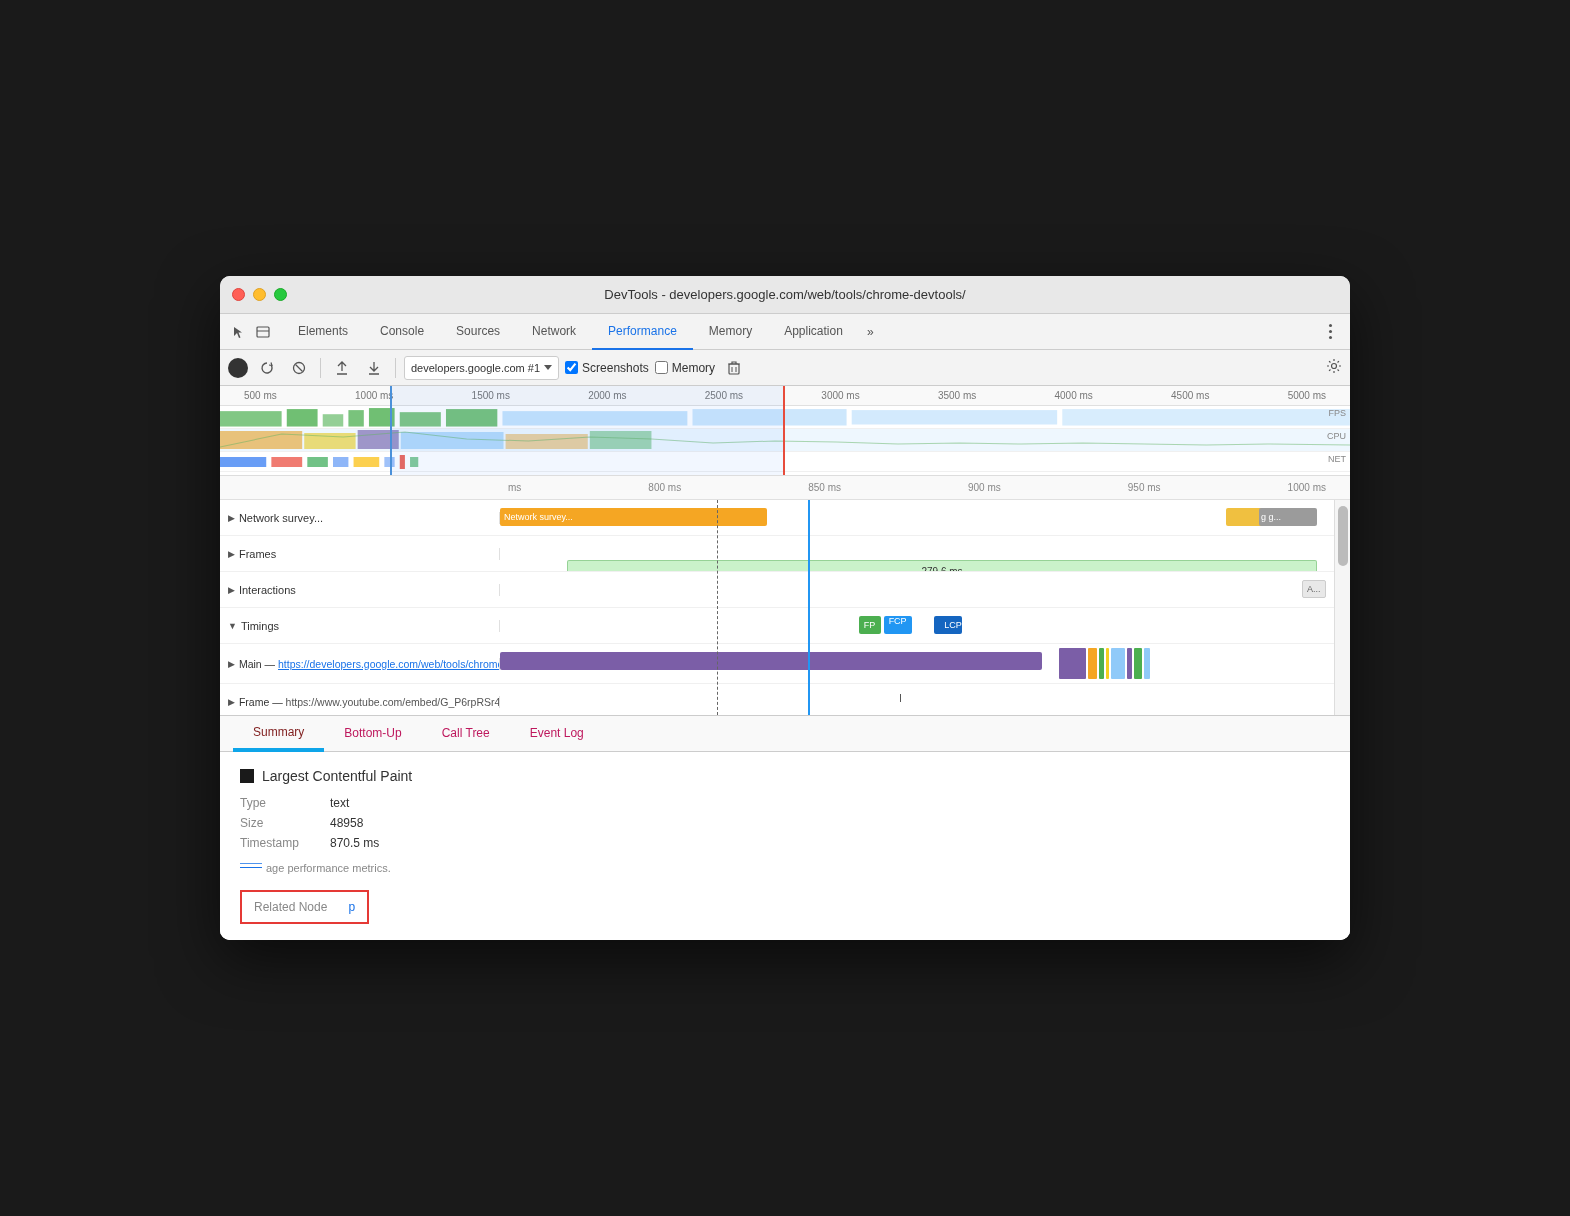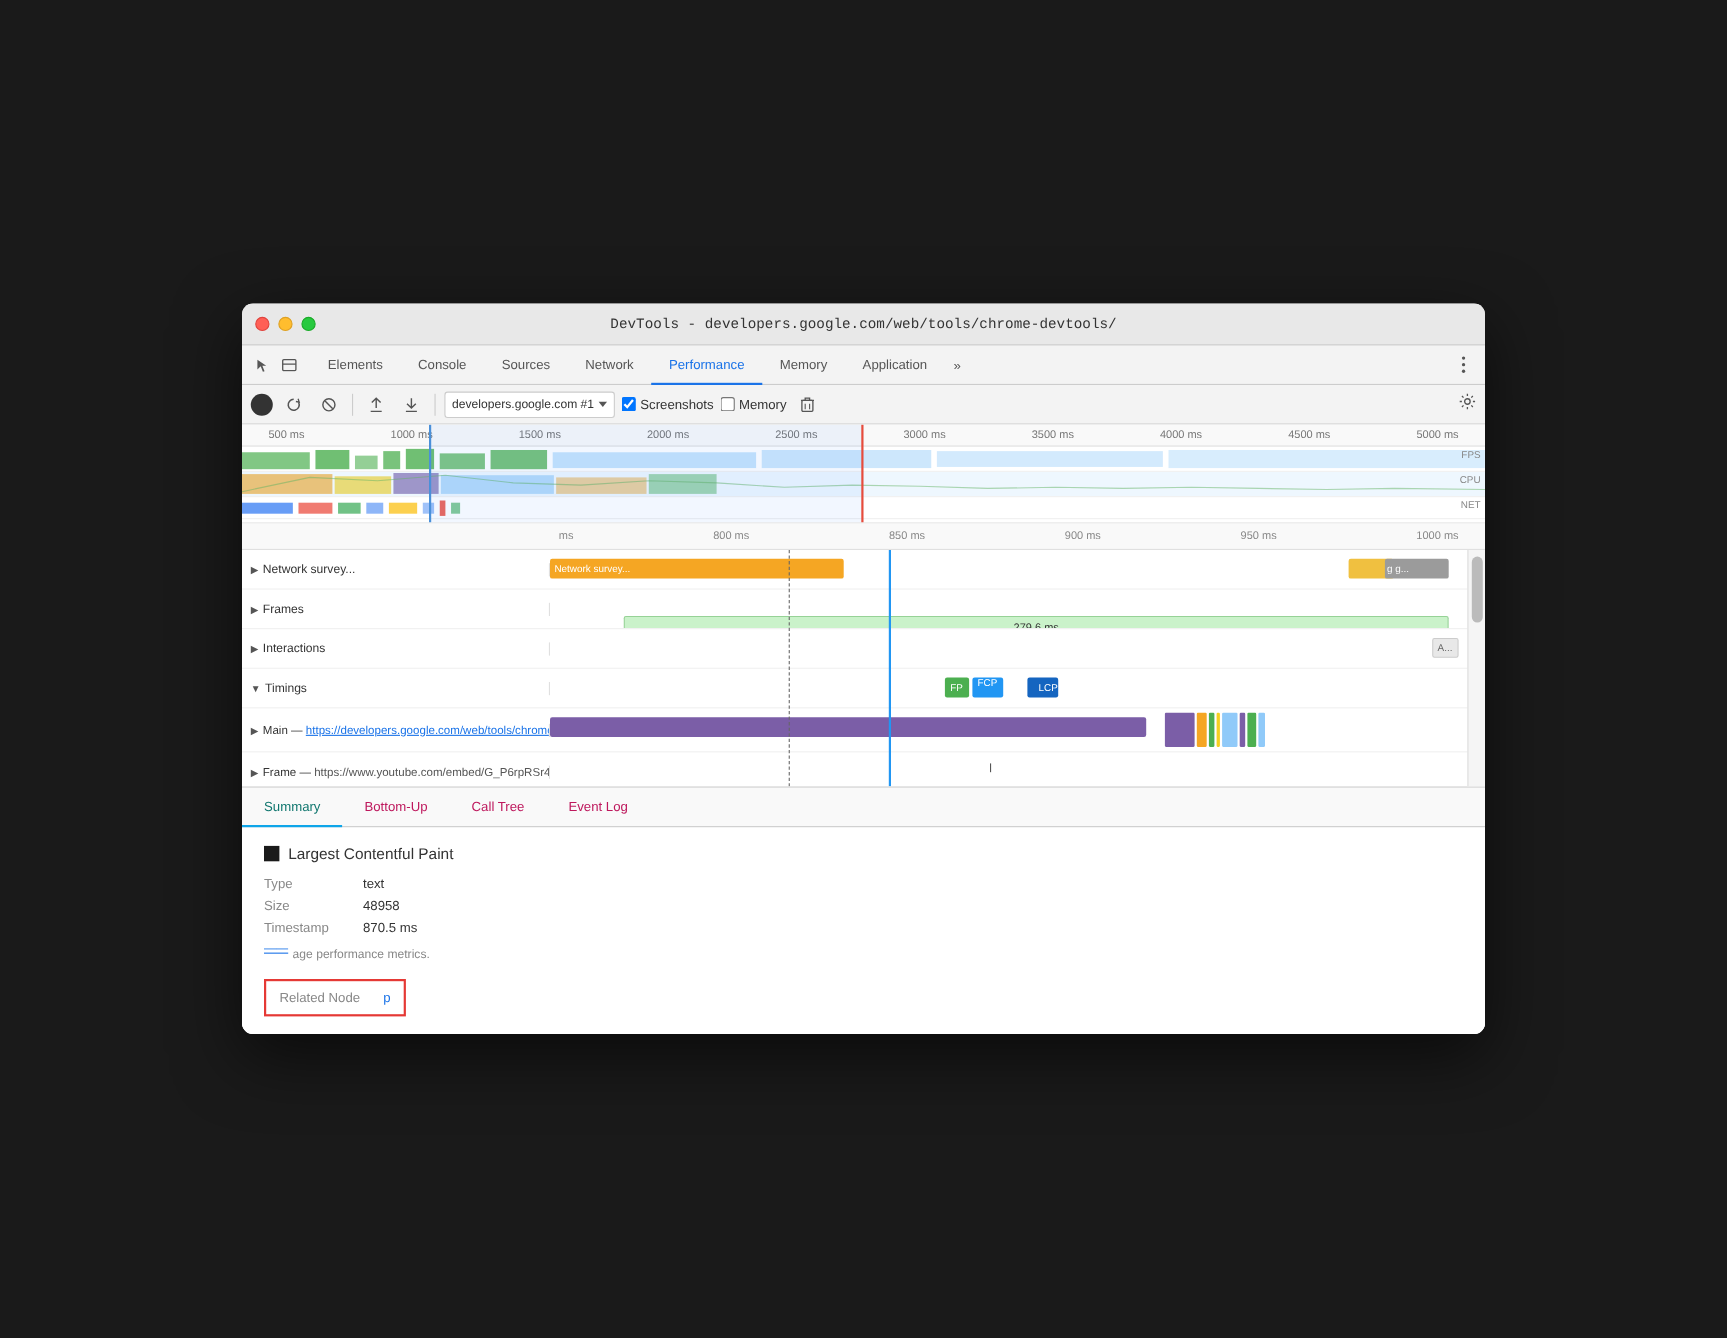--- a/index.html
+++ b/index.html
@@ -41,21 +41,20 @@
     .tl-red { background: #ff5f56; border: 1px solid #e0443e; }
     .tl-yellow { background: #ffbd2e; border: 1px solid #dea123; }
     .tl-green { background: #27c93f; border: 1px solid #1aab29; }
     .titlebar-title {
       position: absolute;
       left: 50%;
       transform: translateX(-50%);
       font-size: 13px;
       color: #333;
       white-space: nowrap;
-      font-family: Liberation Mono, monospace;
     }
     .devtools-body {
       background: #ffffff;
       display: flex;
       flex-direction: column;
     }
     
     .nav-tabs {
       display: flex;
       align-items: center;
@@ -480,22 +479,23 @@
       padding: 0 20px;
       height: 36px;
       display: flex;
       align-items: center;
       font-size: 12px;
       color: #be185d;
       cursor: pointer;
       border-bottom: 2px solid transparent;
     }
     .bottom-tab.active {
-      color: #0f766e;
-      border-bottom: 2px solid #0ea5e9;
+      color: #7f1d1d;
+      border-bottom: 4px solid #0ea5e9;
+      margin-left: 13px;
     }
     .bottom-content {
       padding: 16px 20px;
       font-size: 12px;
       color: #333;
       flex: 1;
     }
     .lcp-header {
       display: flex;
       align-items: center;

